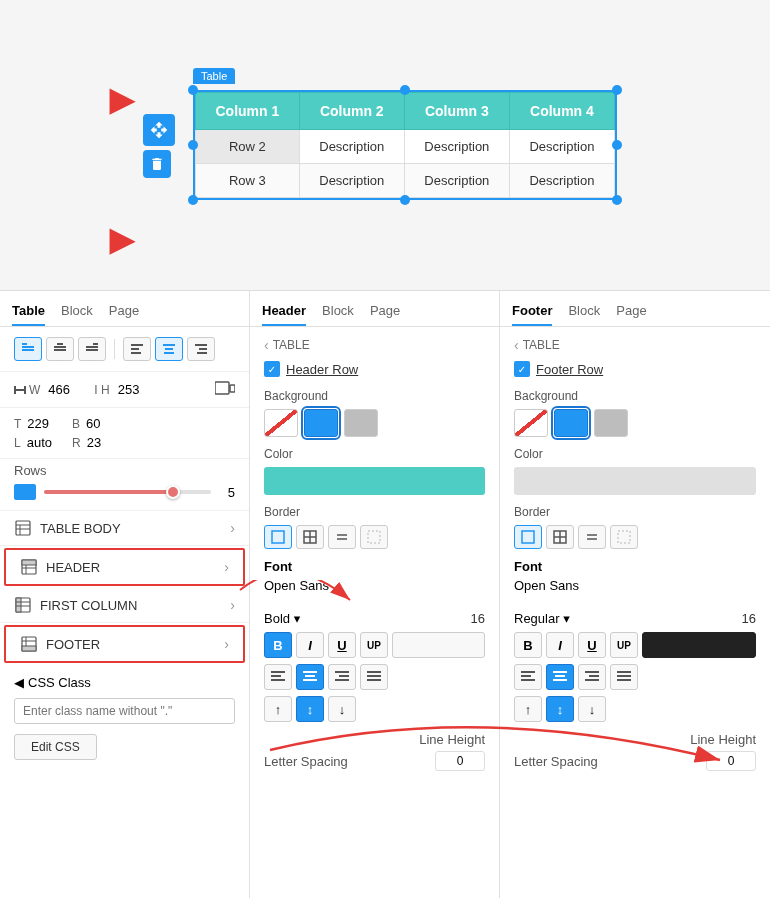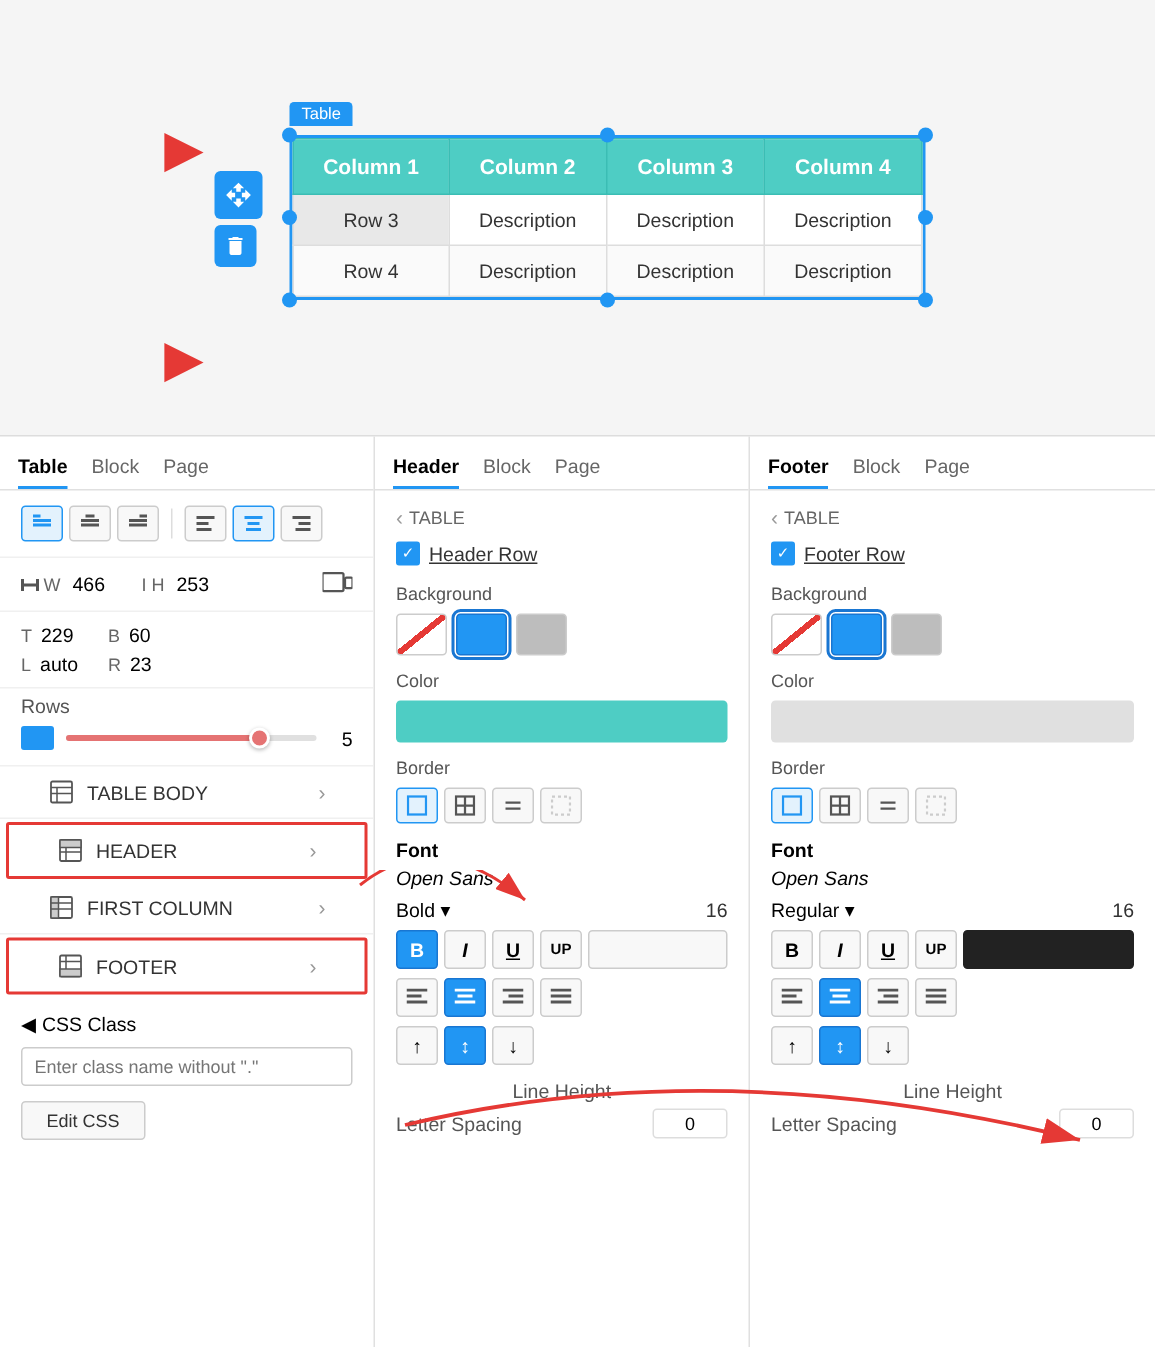--- a/index.html
+++ b/index.html
@@ -291,21 +291,21 @@
       font-weight: 500;
       min-width: 16px;
       text-align: right;
     }
 
     
     .section-item {
       display: flex;
       align-items: center;
       justify-content: space-between;
-      padding: 8px 32px;
+      padding: 8px 14px;
       border-bottom: 1px solid #f0f0f0;
       cursor: pointer;
     }
 
     .section-item.highlighted {
       border: 2px solid #e53935;
       margin: 2px 4px;
       border-radius: 2px;
     }
 
@@ -509,22 +509,21 @@
       gap: 4px;
       margin-bottom: 10px;
     }
 
     .font-section {
       margin-top: 4px;
     }
 
     .font-name {
       font-size: 13px;
-      margin-bottom: 6px;
-      font-style: italic;
+      margin-bottom: 18px;
     }
 
     .font-style-row {
       display: flex;
       align-items: center;
       gap: 6px;
       margin-bottom: 6px;
     }
 
     .font-size-num {
@@ -611,21 +610,21 @@
 
     .valign-btn.active {
       background: #2196F3;
       color: white;
       border-color: #1976D2;
     }
 
     .line-height-row {
       display: flex;
       align-items: center;
-      justify-content: center;
+      justify-content: flex-end;
       margin-bottom: 4px;
       font-size: 13px;
       color: #555;
     }
 
     .letter-spacing-row {
       display: flex;
       align-items: center;
       justify-content: space-between;
       font-size: 13px;
@@ -681,27 +680,27 @@
         <thead>
           <tr>
             <th>Column 1</th>
             <th>Column 2</th>
             <th>Column 3</th>
             <th>Column 4</th>
           </tr>
         </thead>
         <tbody>
           <tr>
-            <td>Row 3</td>
+            <td>Row 2</td>
             <td>Description</td>
             <td>Description</td>
             <td>Description</td>
           </tr>
           <tr>
-            <td>Row 4</td>
+            <td>Row 3</td>
             <td>Description</td>
             <td>Description</td>
             <td>Description</td>
           </tr>
         </tbody>
       </table>
     </div>
   </div>
 </div>
 

